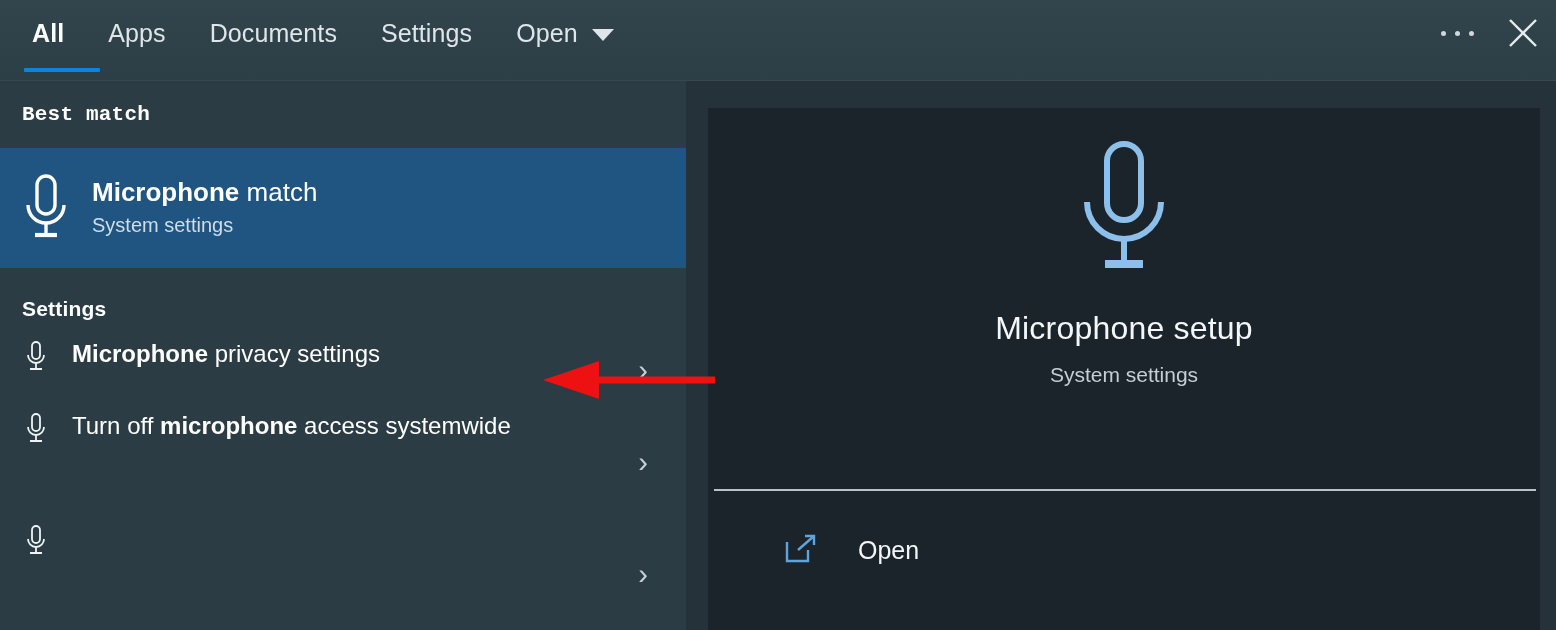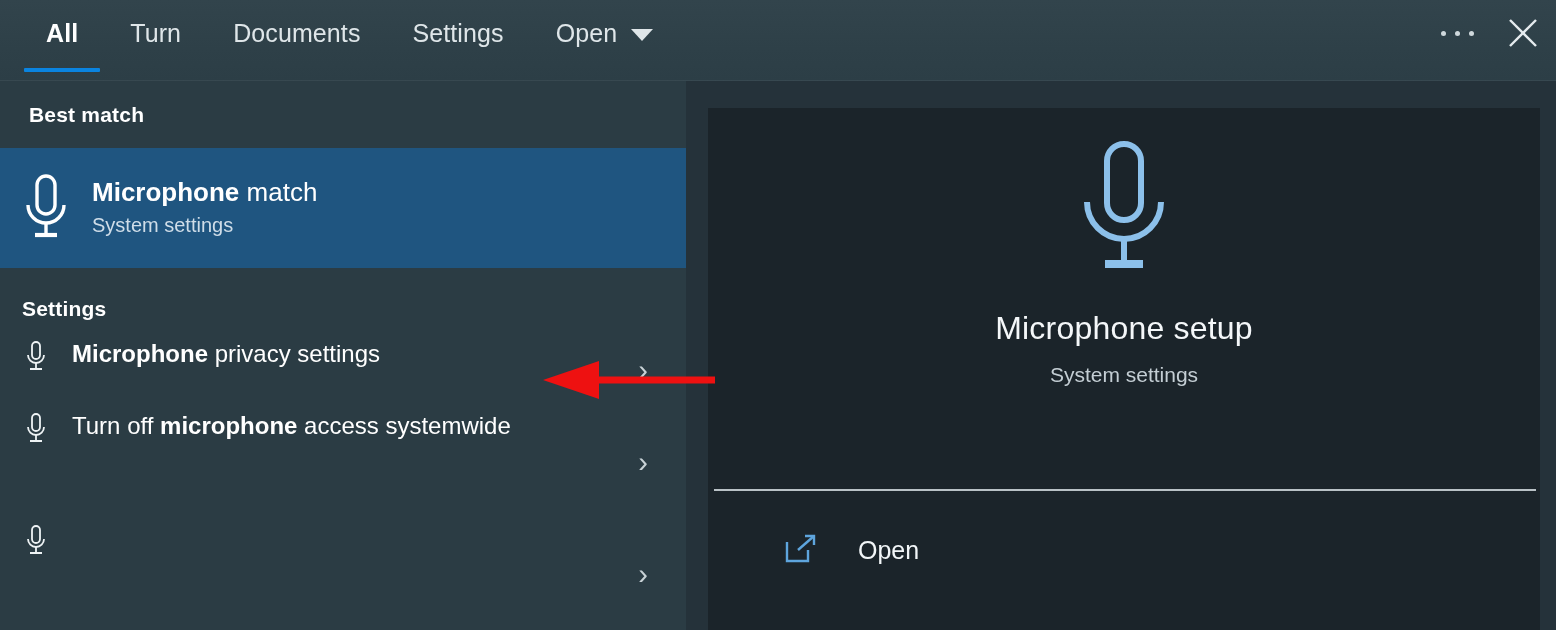--- a/index.html
+++ b/index.html
@@ -33,25 +33,25 @@
   }
   .header:after {
     content: "";
     position: absolute;
     left: 0; bottom: 0;
     width: 1556px; height: 1px;
     background: rgba(255,255,255,0.055);
   }
   .tabs {
     position: absolute;
-    left: 24px; top: 0;
+    left: 10px; top: 0;
     height: 66px;
     display: flex;
     align-items: center;
-    gap: 8px;
+    gap: 0px;
   }
   .tab {
     position: relative;
     height: 66px;
     display: flex;
     align-items: center;
     padding: 0 22px;
     color: #dfe6e9;
     font-size: 25px;
     letter-spacing: 0.1px;
@@ -119,21 +119,21 @@
   }
   .section-head {
     color: #ffffff;
     font-size: 21px;
     font-weight: bold;
     padding-left: 22px;
     letter-spacing: 0.2px;
   }
   .best-match-head {
     position: absolute;
-    left: 7px; top: 22px;
+    left: 0; top: 22px; font-family: Liberation Mono, monospace;
   }
   .settings-head {
     position: absolute;
     left: 0; top: 216px;
   }
 
   .best-row {
     position: absolute;
     left: 0; top: 67px;
     width: 686px;
@@ -282,21 +282,21 @@
 
 <div id="app">
 
   <div class="header">
 
     <div class="tabs">
       <div class="tab active">
         <span>All</span>
       </div>
       <div class="tab">
-        <span>Turn</span>
+        <span>Apps</span>
       </div>
       <div class="tab">
         <span>Documents</span>
       </div>
       <div class="tab">
         <span>Settings</span>
       </div>
       <div class="tab">
         <span>Open</span>
         <span class="more-caret"></span>

